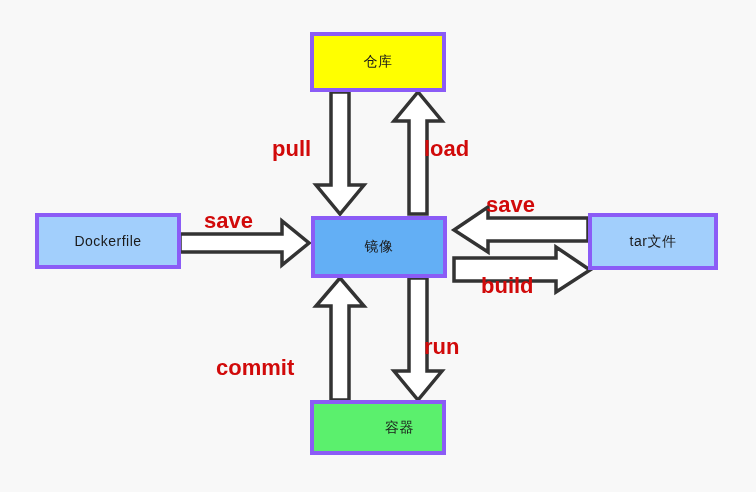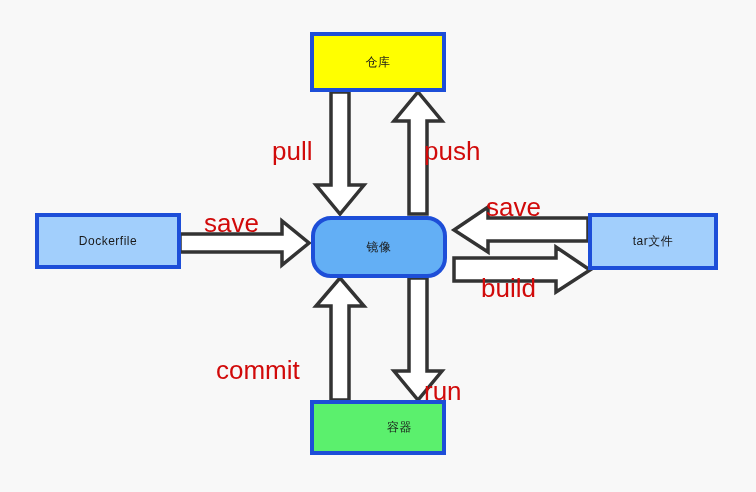--- a/index.html
+++ b/index.html
@@ -11,26 +11,26 @@
     position: relative;
     width: 756px;
     height: 492px;
     background: #f8f8f8;
     overflow: hidden;
     font-family: "Liberation Sans", "DejaVu Sans", sans-serif;
   }
   .node {
     position: absolute;
     box-sizing: border-box;
-    border: 4px solid #1d4ed8;
+    border: 4px solid #8b5cf6;
     display: flex;
     align-items: center;
     justify-content: center;
     color: #1a1a1a;
-    font-size: 12px;
+    font-size: 14px;
     letter-spacing: 0.5px;
     z-index: 5;
   }
   .node-repo  { background: #ffff00; }
   .node-image { background: #63aff5; }
   .node-file  { background: #a2cffc; }
   .node-container { background: #5bf06d; padding-left: 43px; }
 
   .arrow-layer {
     position: absolute;
@@ -41,22 +41,22 @@
   }
   .blockarrow {
     fill: #ffffff;
     stroke: #333333;
     stroke-width: 3.5;
     stroke-linejoin: miter;
   }
   .edge-label {
     position: absolute;
     color: #d10a0a;
-    font-weight: normal;
-    font-size: 26px;
+    font-weight: bold;
+    font-size: 22px;
     white-space: nowrap;
     z-index: 6;
   }
 </style>
 </head>
 <body>
 
 <div id="canvas">
 
   <svg class="arrow-layer" viewBox="0 0 756 492" width="756" height="492" xmlns="http://www.w3.org/2000/svg">
@@ -73,43 +73,43 @@
 
     <polygon class="blockarrow" points="331,400 349,400 349,306 364,306 340,278 316,306 331,306"></polygon>
 
     <polygon class="blockarrow" points="409,278 427,278 427,371 442,371 418,400 394,371 409,371"></polygon>
   </svg>
 
   <div class="node node-repo" style="left:310px; top:32px; width:136px; height:60px;">
     <span>仓库</span>
   </div>
 
-  <div class="node node-image" style="left:311px; top:216px; width:136px; height:62px;border-radius:20px;">
+  <div class="node node-image" style="left:311px; top:216px; width:136px; height:62px;">
     <span>镜像</span>
   </div>
 
   <div class="node node-file" style="left:35px; top:213px; width:146px; height:56px;">
     <span>Dockerfile</span>
   </div>
 
   <div class="node node-file" style="left:588px; top:213px; width:130px; height:57px;">
     <span>tar文件</span>
   </div>
 
   <div class="node node-container" style="left:310px; top:400px; width:136px; height:55px;">
     <span>容器</span>
   </div>
 
   <span class="edge-label" style="left:272px; top:136px;">pull</span>
 
-  <span class="edge-label" style="left:424px; top:136px;">push</span>
+  <span class="edge-label" style="left:424px; top:136px;">load</span>
 
   <span class="edge-label" style="left:204px; top:208px;">save</span>
 
   <span class="edge-label" style="left:486px; top:192px;">save</span>
 
   <span class="edge-label" style="left:481px; top:273px;">build</span>
 
   <span class="edge-label" style="left:216px; top:334px;margin-top:21px;">commit</span>
 
-  <span class="edge-label" style="left:424px; top:334px;margin-top:42px;">run</span>
+  <span class="edge-label" style="left:424px; top:334px;">run</span>
 
 </div>
 
 </body></html>

